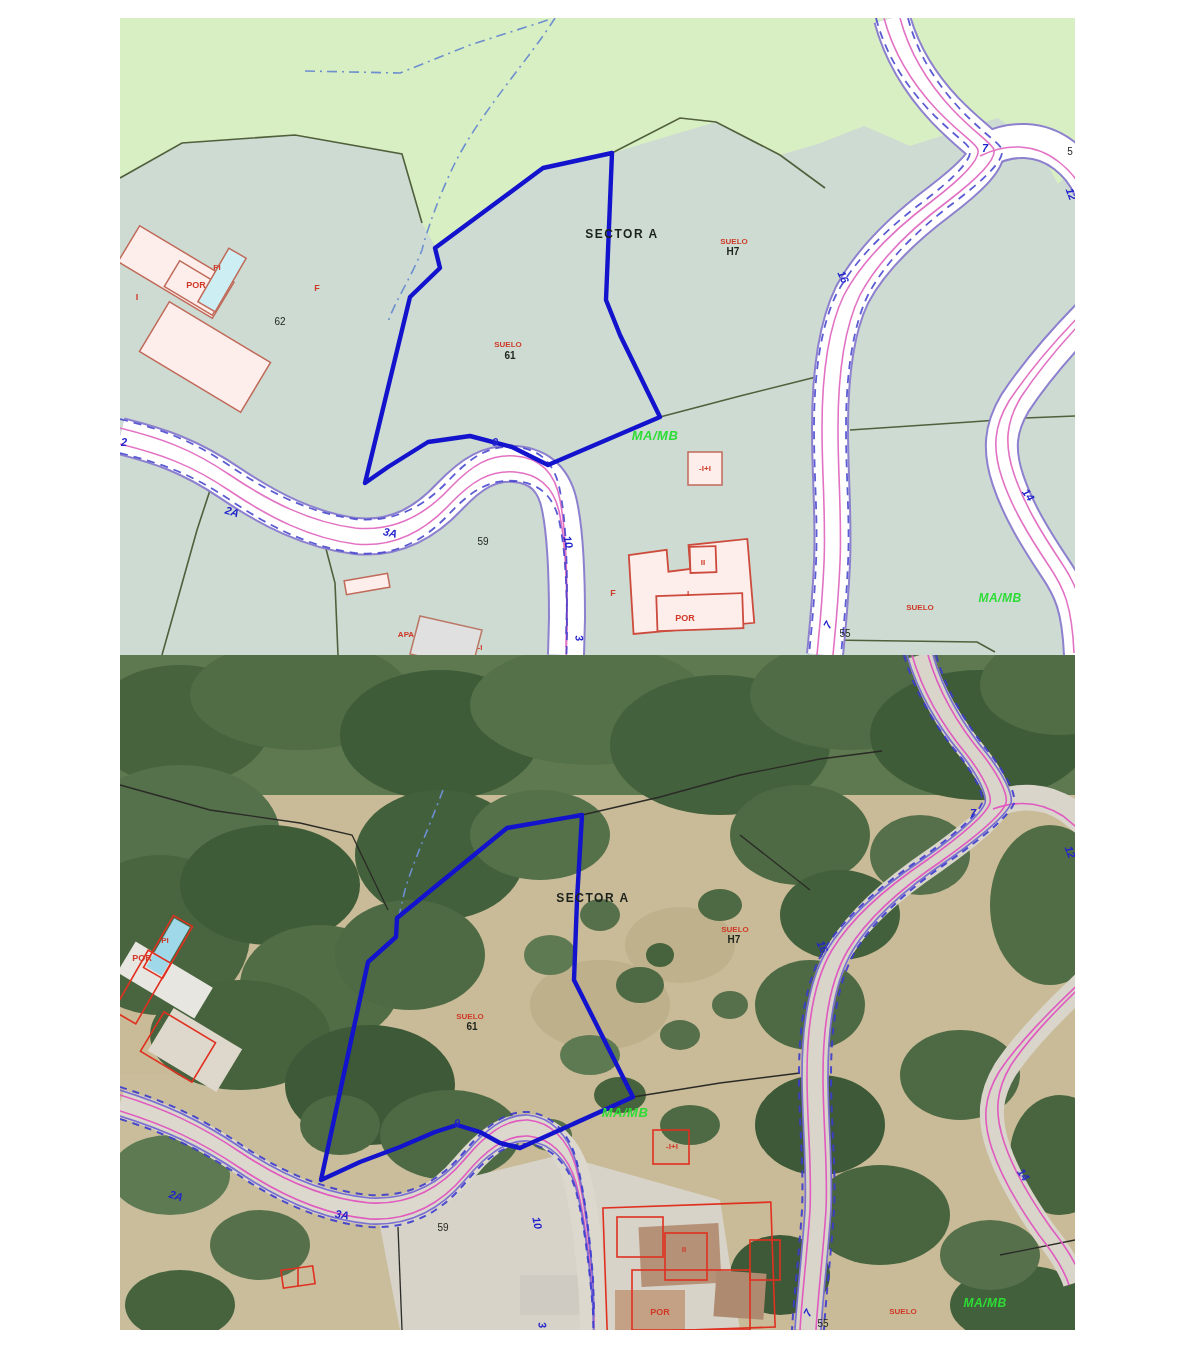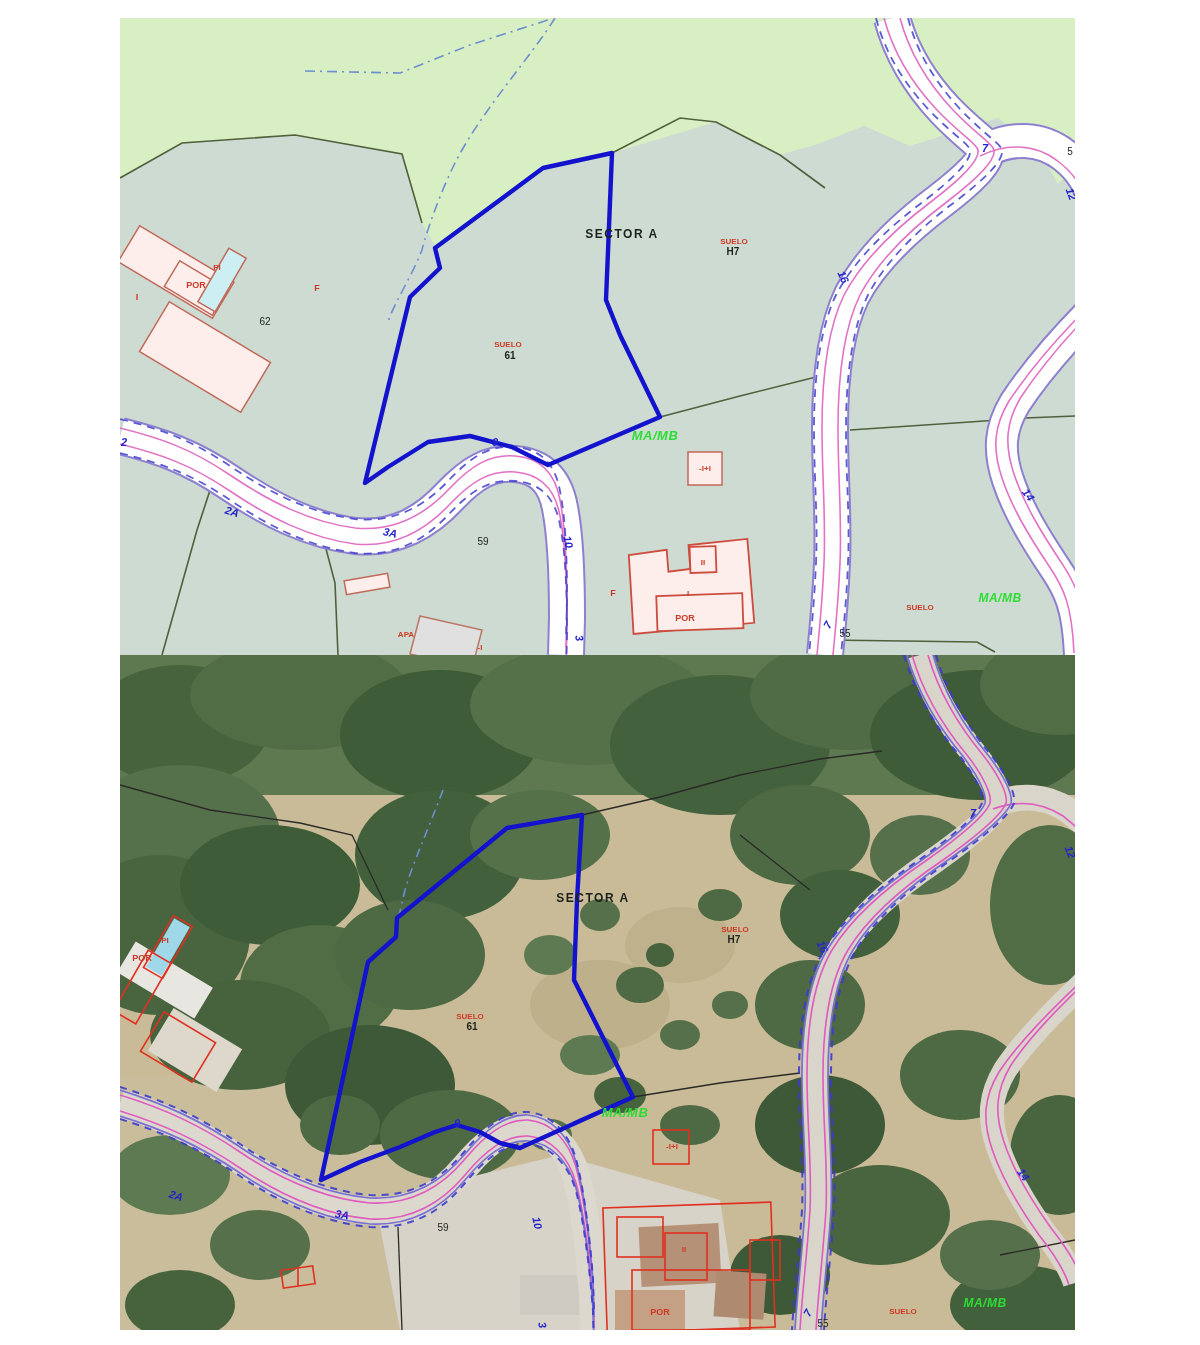--- a/index.html
+++ b/index.html
@@ -97,21 +97,21 @@
       </g>
 
       <polygon points="492,135 423,150 315,230 320,250 290,279 245,465 268,449 308,424 350,418 392,429 428,447 540,399 500,317 486,282" fill="none" stroke="#1313cd" stroke-width="4.4" stroke-linejoin="round"></polygon>
     </svg>
 
     <span class="lbl sector" style="left:502px;top:216px">SECTOR A</span>
     <span class="lbl lrt" style="left:614px;top:224px">SUELO</span>
     <span class="lbl lk" style="left:613px;top:234px">H7</span>
     <span class="lbl lrt" style="left:388px;top:327px">SUELO</span>
     <span class="lbl lk" style="left:390px;top:338px">61</span>
-    <span class="lbl lk2" style="left:145px;top:304px">62</span>
+    <span class="lbl lk2" style="left:160px;top:304px">62</span>
     <span class="lbl lr" style="left:197px;top:270px">F</span>
     <span class="lbl lr" style="left:17px;top:279px">I</span>
     <span class="lbl lr" style="left:76px;top:267px">POR</span>
     <span class="lbl lrt" style="left:97px;top:250px">PI</span>
     <span class="lbl lg" style="left:535px;top:417px">MA/MB</span>
     <span class="lbl lrt" style="left:585px;top:451px">-I+I</span>
     <span class="lbl lk2" style="left:363px;top:524px">59</span>
     <span class="lbl lb" style="left:112px;top:494px;transform:translate(-50%,-50%) rotate(18deg)">2A</span>
     <span class="lbl lb" style="left:270px;top:515px;transform:translate(-50%,-50%) rotate(12deg)">3A</span>
     <span class="lbl lb" style="left:375px;top:424px">9</span>

